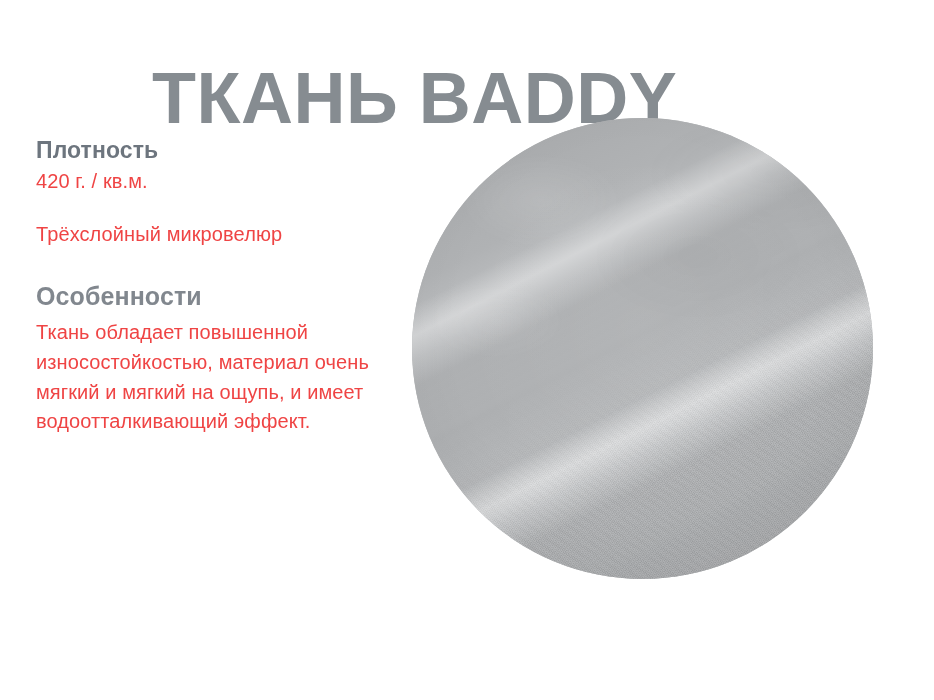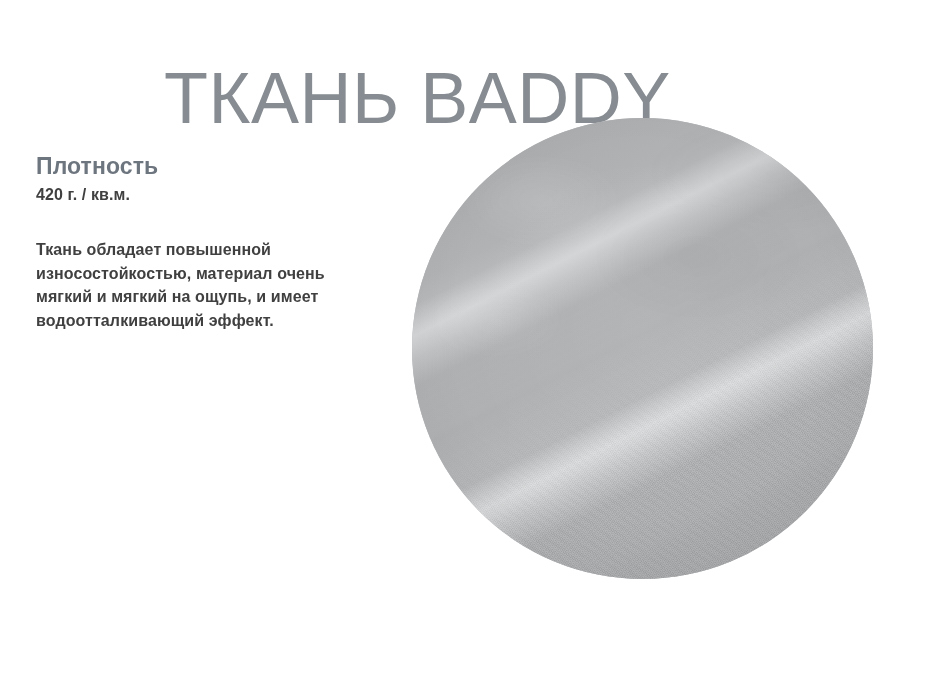--- a/index.html
+++ b/index.html
@@ -17,59 +17,58 @@
     position: relative;
     width: 934px;
     height: 700px;
     background: #ffffff;
     overflow: hidden;
   }
 
   
   .title {
     position: absolute;
-    left: 164px;
+    left: 152px;
     top: 8px;
     font-size: 72px;
-    font-weight: 400;
+    font-weight: 700;
     letter-spacing: 0.5px;
     color: #868c91;
     line-height: 1.18;
     white-space: nowrap;
   }
 
   
   .specs {
     position: absolute;
     left: 36px;
     top: 136px;
     width: 360px;
-    margin-top: 16px;
   }
 
   .spec-block {
     margin-bottom: 26px;
   }
   .spec-block:last-child {
     margin-bottom: 0;
   }
 
   .spec-label {
     font-size: 23px;
     font-weight: 700;
     color: #6d757e;
     line-height: 1.28;
     margin: 0 0 3px 0;
     letter-spacing: 0.1px;
   }
 
   .spec-value {
-    font-size: 16px;
-    font-weight: 700;
-    color: #404040;
+    font-size: 20px;
+    font-weight: 400;
+    color: #ef4444;
     line-height: 1.35;
     margin: 0;
     letter-spacing: 0.1px;
   }
 
   .spec-block--features {
     margin-top: 32px;
   }
   .spec-block--features .spec-label {
     font-size: 25px;
@@ -193,26 +192,28 @@
   <h1 class="title">ТКАНЬ BADDY</h1>
 
   <div class="specs">
 
     <div class="spec-block">
       <div class="spec-label">Плотность</div>
       <div class="spec-value">420 г. / кв.м.</div>
     </div>
 
     <div class="spec-block">
+      <div class="spec-value">Трёхслойный микровелюр</div>
     </div>
 
     <div class="spec-block">
     </div>
 
     <div class="spec-block spec-block--features">
+      <div class="spec-label">Особенности</div>
       <div class="spec-value">Ткань обладает повышенной износостойкостью, материал очень мягкий и мягкий на ощупь, и имеет водоотталкивающий эффект.</div>
     </div>
 
   </div>
 
   <div class="fabric-circle">
     <div class="fabric-photo"></div>
     <div class="fabric-nap"></div>
     <div class="fabric-weave"></div>
     <div class="fabric-vignette"></div>

